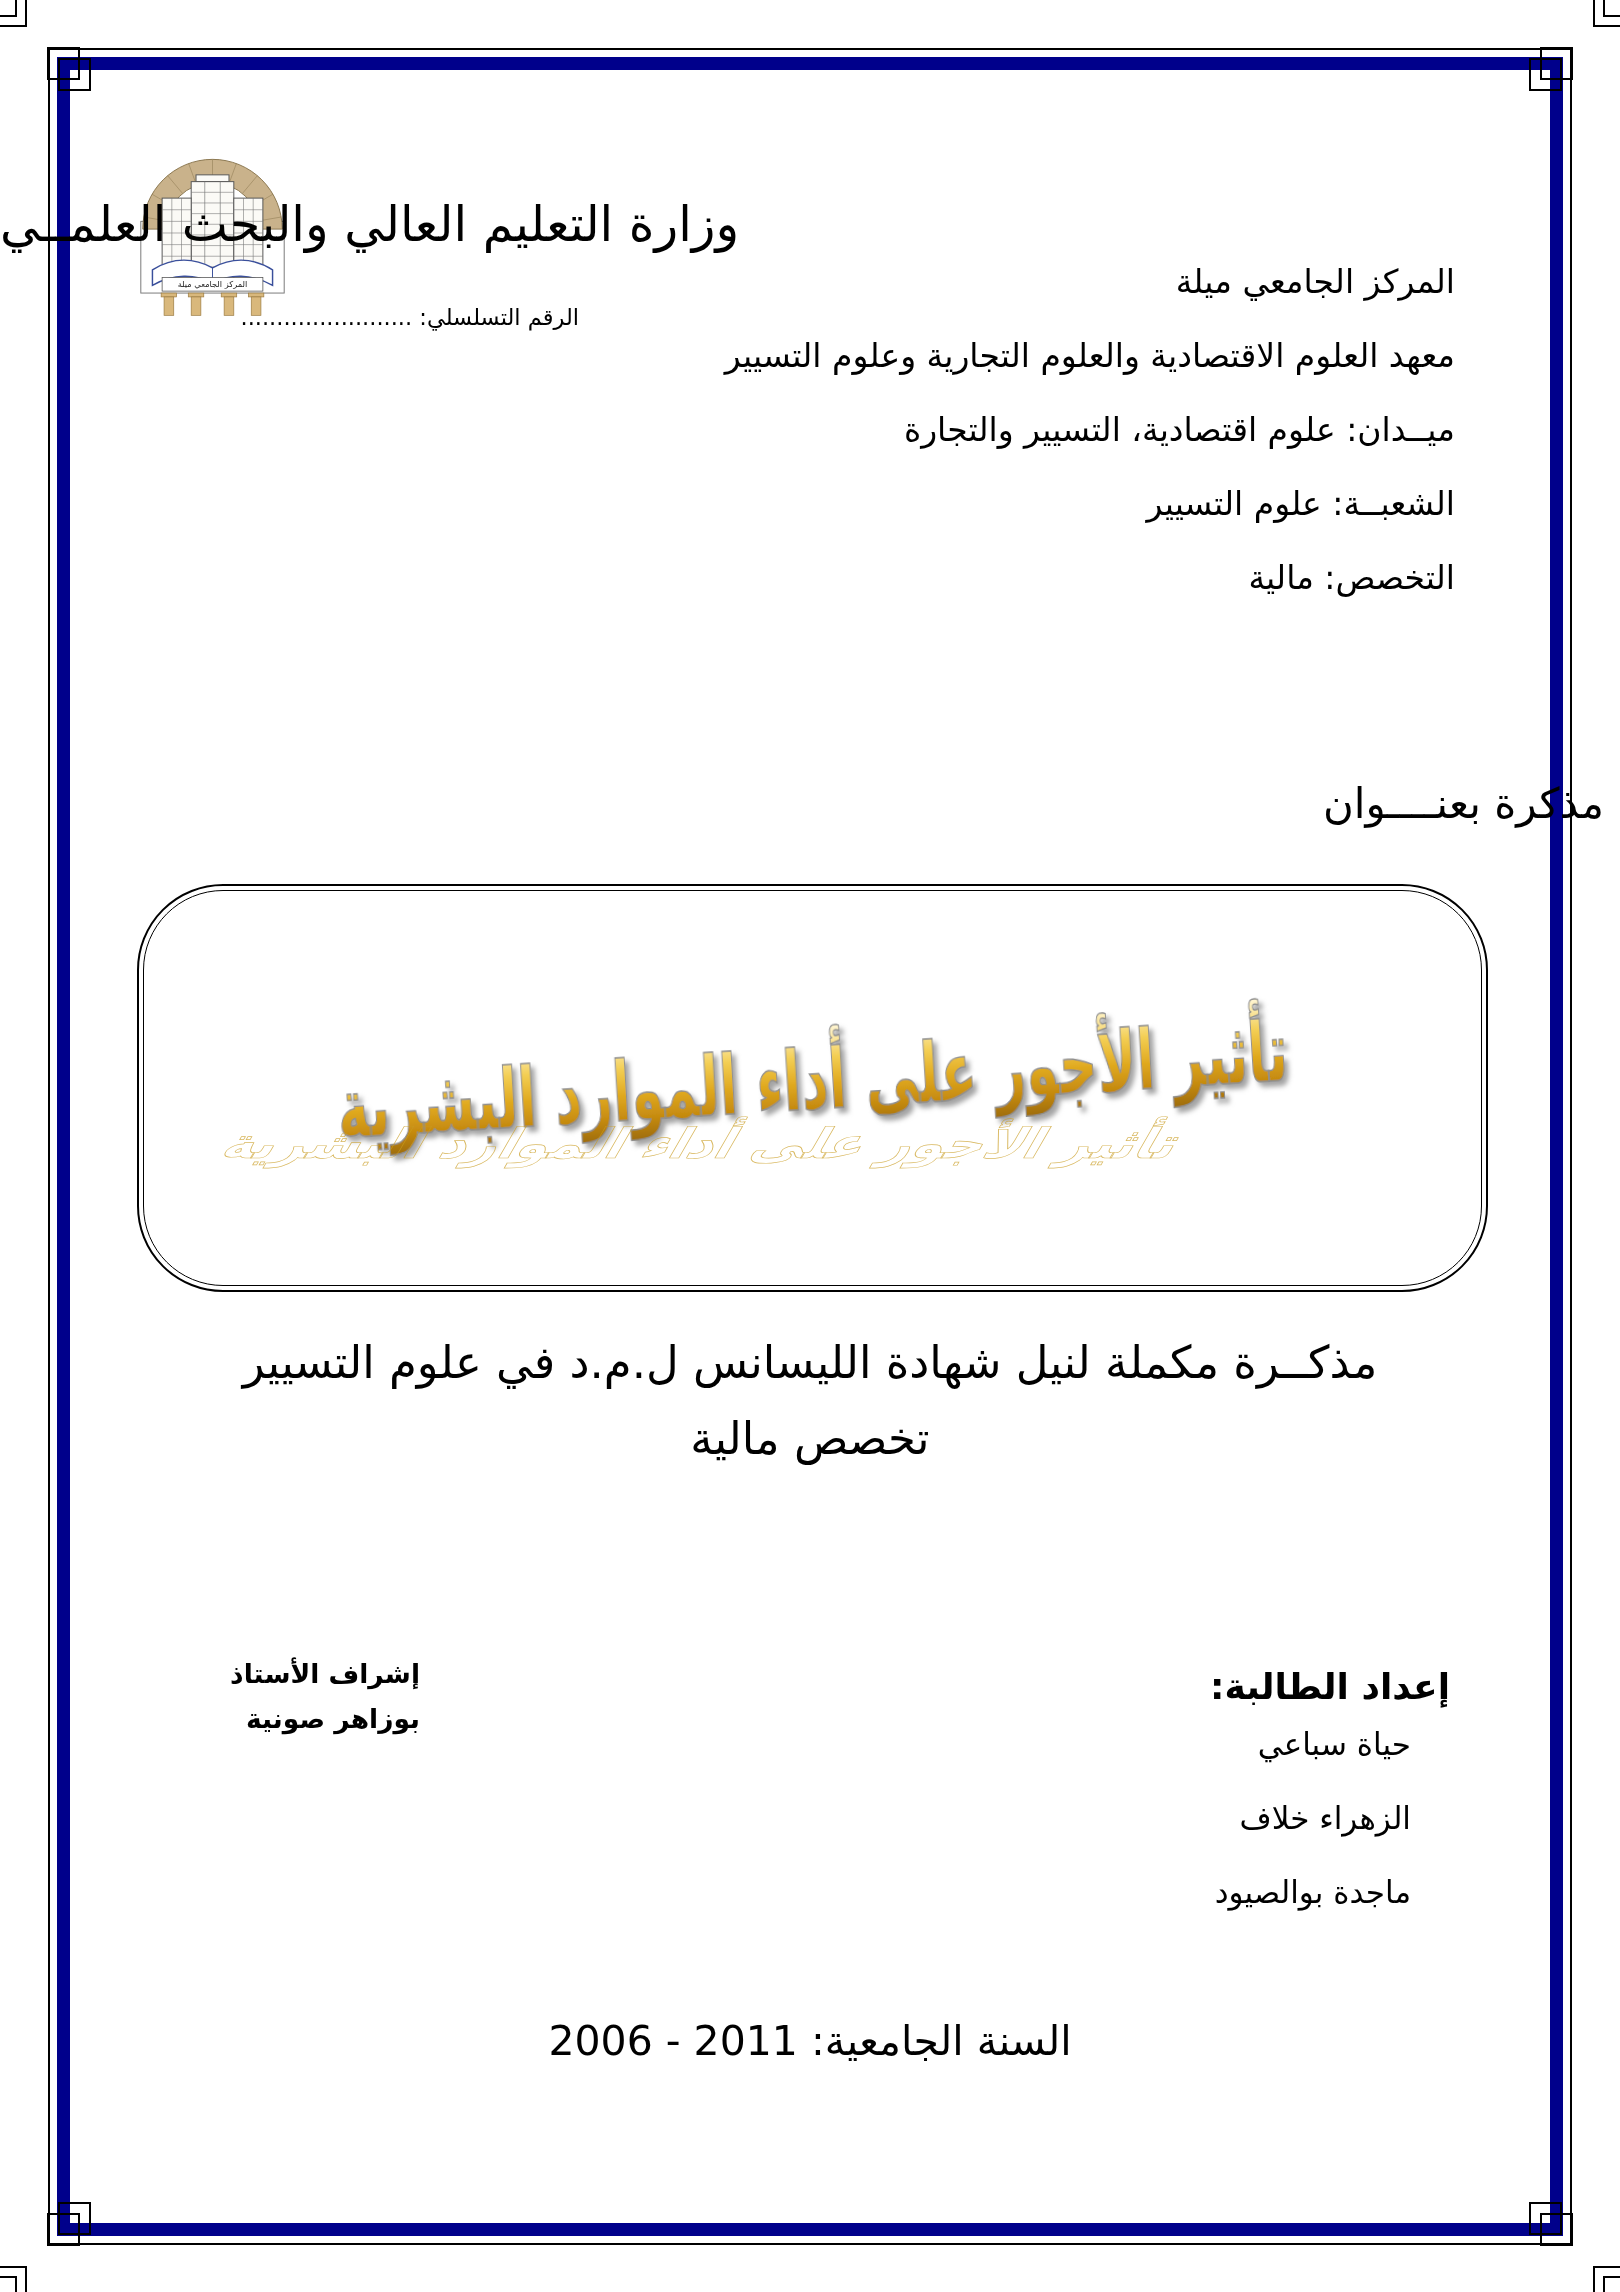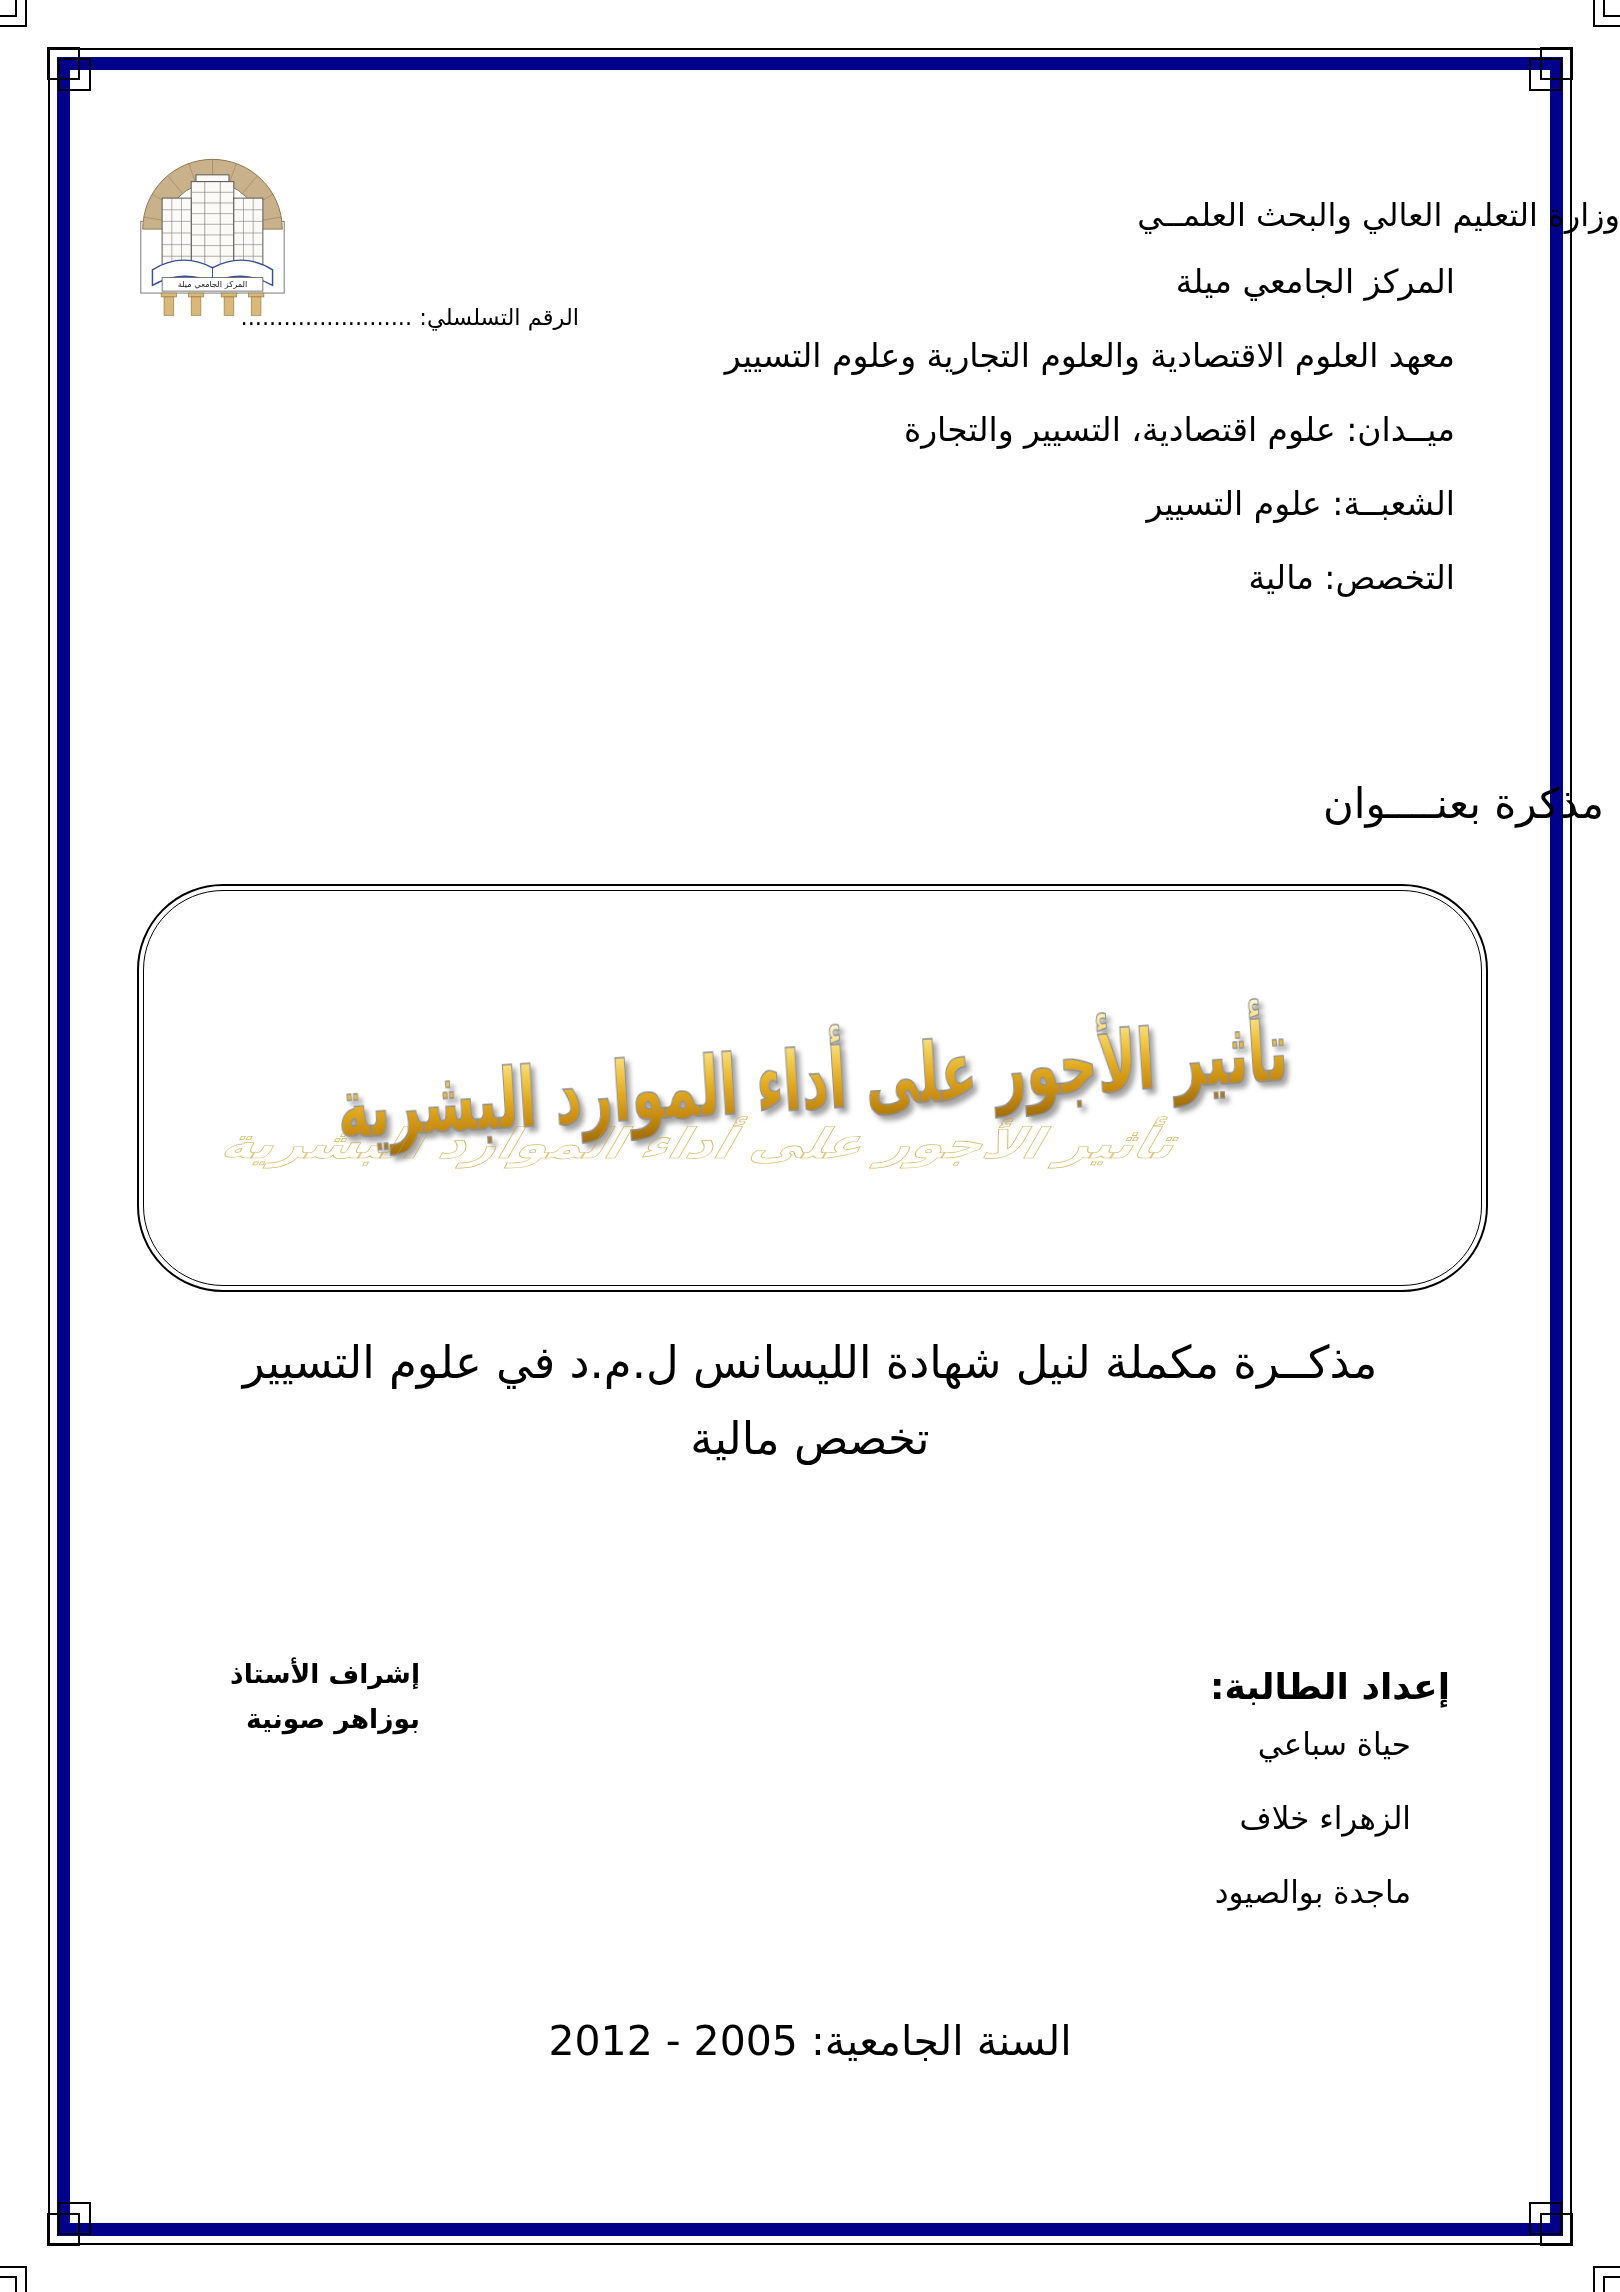--- a/index.html
+++ b/index.html
@@ -20,21 +20,21 @@
   .tl-a{left:47px;top:47px}.tl-b{left:58px;top:58px}.tl-p1{left:-15.7px;top:-15.7px}.tl-p2{left:-5.9px;top:-5.9px}
   
   .tr-a{right:47px;top:47px}.tr-b{right:58px;top:58px}.tr-p1{right:-15.7px;top:-15.7px}.tr-p2{right:-5.9px;top:-5.9px}
   
   .bl-a{left:47px;bottom:47px}.bl-b{left:58px;bottom:58px}.bl-p1{left:-15.7px;bottom:-15.7px}.bl-p2{left:-5.9px;bottom:-5.9px}
   
   .br-a{right:47px;bottom:47px}.br-b{right:58px;bottom:58px}.br-p1{right:-15.7px;bottom:-15.7px}.br-p2{right:-5.9px;bottom:-5.9px}
 
   
   .abs{position:absolute;z-index:3;}
-  .ministry{left:0;right:0;top:196px;text-align:right;font-size:32px;white-space:nowrap;}
+  .ministry{left:0;right:0;top:196px;text-align:left;font-size:49px;white-space:nowrap;}
   .hdr{right:165px;top:245px;text-align:right;font-size:33px;line-height:74px;white-space:nowrap;}
   .serial{left:195px;top:304px;width:384px;font-size:22.5px;text-align:right;white-space:nowrap;}
   .logo-svg{left:135px;top:147px;width:155px;height:171px;z-index:3;position:absolute;}
   .memo{left:0;right:16px;top:779px;text-align:right;font-size:42px;white-space:nowrap;}
   .titlebox{left:137px;top:884px;width:1351px;height:408px;border:2.9px solid #000;border-radius:86px;box-sizing:border-box;}
   .titlebox-inner{position:absolute;inset:3.9px;border:1.8px solid #000;border-radius:80px;}
   .wordart{position:absolute;inset:0;width:100%;height:100%;}
   .degree{left:0;right:0;top:1325px;text-align:center;font-size:45px;line-height:76px;}
   .supervisor{right:1200px;top:1651px;text-align:right;font-weight:bold;font-size:26.5px;line-height:45px;white-space:nowrap;}
   .students-label{right:170px;top:1666px;text-align:left;font-weight:bold;font-size:36px;white-space:nowrap;}
@@ -171,16 +171,16 @@
     <div>بوزاهر صونية</div>
   </div>
 
   <div class="abs students-label" dir="rtl">إعداد الطالبة:</div>
   <div class="abs students" dir="rtl">
     <div>حياة سباعي</div>
     <div>الزهراء خلاف</div>
     <div>ماجدة بوالصيود</div>
   </div>
 
-  <div class="abs year" dir="rtl">السنة الجامعية: 2005 - 2012</div>
+  <div class="abs year" dir="rtl">السنة الجامعية: 2011 - 2006</div>
 
 </div>
 
 
 </body></html>

